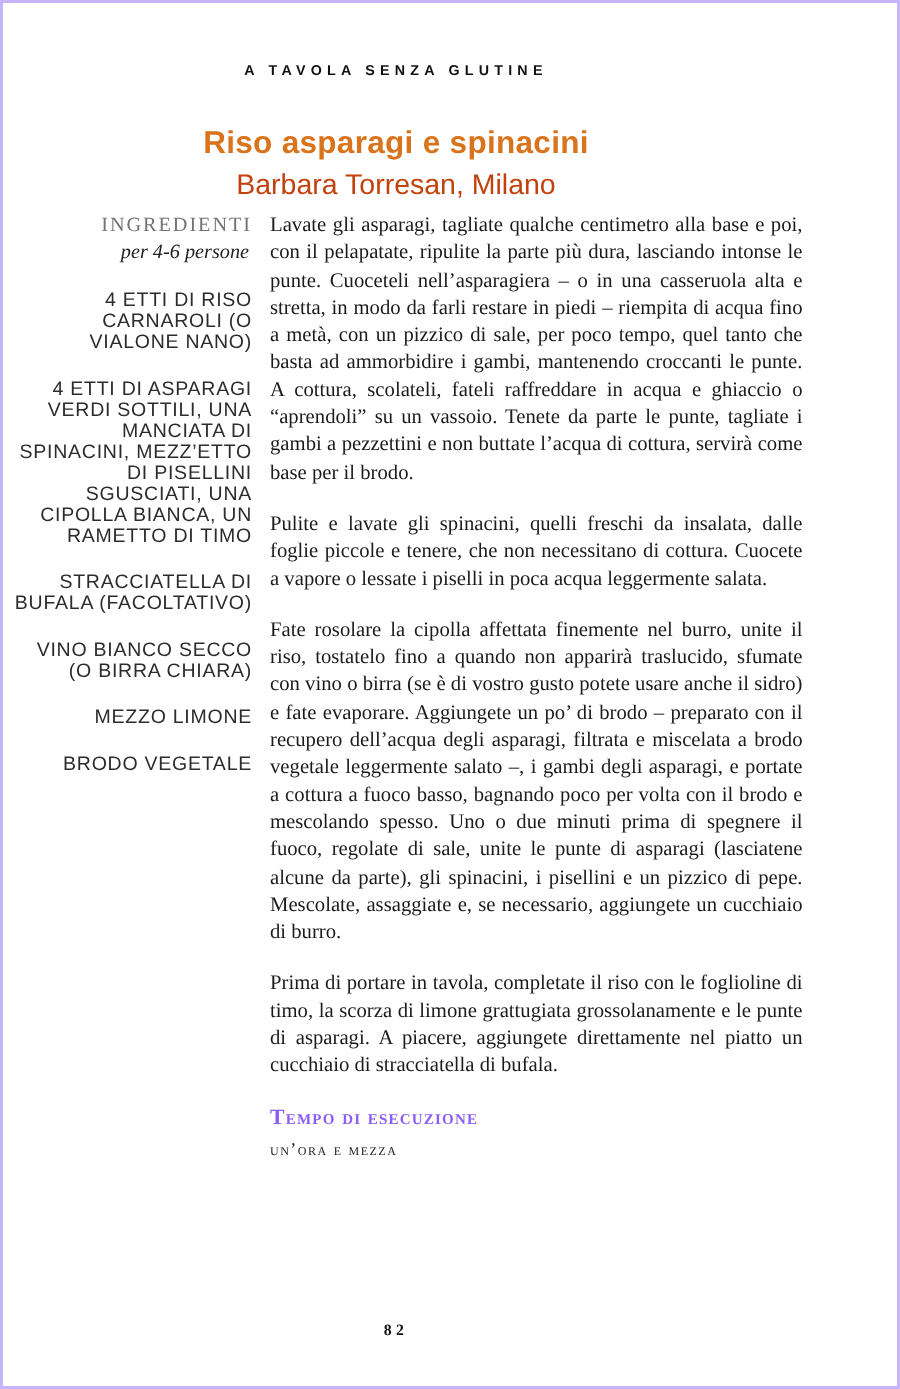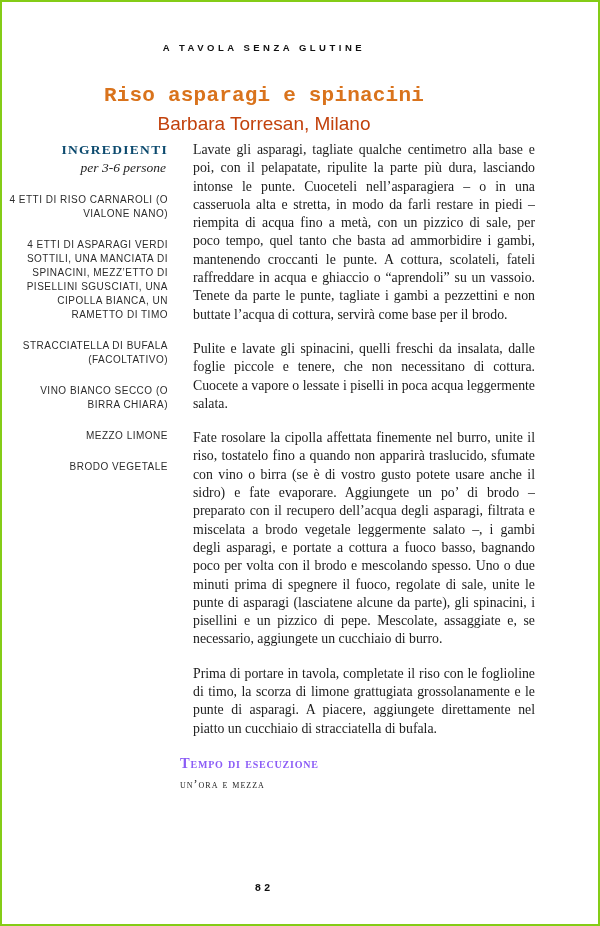--- a/index.html
+++ b/index.html
@@ -1,21 +1,21 @@
 <!DOCTYPE html>
 <html lang="it"><head>
 <meta charset="utf-8">
 <style>
   html, body { margin: 0; padding: 0; background: #444; }
   .page {
     position: relative;
     width: 596px;
     height: 922px;
     background: #ffffff;
-    border: 2px solid #84cc16;
+    border: 2px solid #c4b5fd;
     overflow: hidden;
     font-family: "Liberation Serif", serif;
     color: #1c1c1c;
   }
   
   .running-head {
     position: absolute;
     top: 40px; left: 0; width: 524px;
     text-align: center;
     font-family: "Liberation Sans", sans-serif;
@@ -25,111 +25,111 @@
     color: #111;
     white-space: nowrap;
   }
   .title-block {
     position: absolute;
     top: 82px; left: 0; width: 524px;
     text-align: center;
   }
   .recipe-title {
     margin: 0;
-    font-family: Liberation Mono, monospace;
+    font-family: Liberation Sans, sans-serif;
     font-weight: bold;
     font-size: 21px;
     line-height: 24px;
     letter-spacing: 0.2px;
   }
   .recipe-byline {
     margin-top: 7px;
     font-family: "Liberation Sans", sans-serif;
     font-size: 19px;
     line-height: 18px;
     color: #c2410c;
   }
   .ingredients {
     position: absolute;
     top: 140px; left: 4px; width: 162px;
     text-align: right;
   }
   .ing-heading {
     font-family: "Liberation Serif", serif;
-    font-weight: bold;
+    font-weight: normal;
     font-size: 13.5px;
     letter-spacing: 1.3px;
-    color: #0c4a6e;
+    color: #737373;
   }
   .ing-serving {
     font-family: "Liberation Serif", serif;
     font-style: italic;
     font-size: 13.5px;
     margin: 2px 2px 10px 0;
     color: #222;
   }
   .ing-item {
     font-family: "Liberation Sans", sans-serif;
-    font-size: 10px;
+    font-size: 13px;
     line-height: 14px;
     letter-spacing: 0.5px;
     color: #2c2c2c;
     margin-bottom: 10px;
     margin-top: 17px;
   }
   .body-text {
     position: absolute;
     top: 139px; left: 178px; width: 355px;
     font-size: 13.8px;
     line-height: 18.3px;
     text-align: justify;
     color: #1b1b1b;
   }
-  .body-text p { margin: 0 0 16px 13px; }
+  .body-text p { margin: 0 0 16px 0; }
   .tempo { margin-top: 10px; }
   .tempo-label {
     font-weight: bold;
     font-variant: small-caps;
     font-size: 14.5px;
     letter-spacing: 0.8px;
     color: #8b5cf6;
   }
   .tempo-value {
     font-variant: small-caps;
     font-size: 12px;
     letter-spacing: 1px;
     margin-top: 3px;
     color: #222;
   }
   .page-number {
     position: absolute;
     top: 880px; left: 0; width: 524px;
     text-align: center;
-    font-family: Liberation Mono, monospace;
+    font-family: Liberation Serif, serif;
     font-weight: bold;
     font-size: 10.5px;
     letter-spacing: 3px;
     color: #111;
   }
 </style>
 </head>
 <body>
 
 <div class="page">
 
   <header class="running-head">A TAVOLA SENZA GLUTINE</header>
 
   <div class="title-block">
     <h1 class="recipe-title" style="color: rgb(217, 115, 28);">Riso asparagi e spinacini</h1>
     <div class="recipe-byline">Barbara Torresan, Milano</div>
   </div>
 
   <aside class="ingredients">
     <div class="ing-heading">INGREDIENTI</div>
-    <div class="ing-serving">per 3-6 persone</div>
+    <div class="ing-serving">per 4-6 persone</div>
     <div class="ing-item">4 ETTI DI RISO CARNAROLI (O VIALONE NANO)</div>
     <div class="ing-item">4 ETTI DI ASPARAGI VERDI SOTTILI, UNA MANCIATA DI SPINACINI, MEZZ’ETTO DI PISELLINI SGUSCIATI, UNA CIPOLLA BIANCA, UN RAMETTO DI TIMO</div>
     <div class="ing-item">STRACCIATELLA DI BUFALA (FACOLTATIVO)</div>
     <div class="ing-item">VINO BIANCO SECCO (O BIRRA CHIARA)</div>
     <div class="ing-item">MEZZO LIMONE</div>
     <div class="ing-item">BRODO VEGETALE</div>
   </aside>
 
   <main class="body-text">
     <p>Lavate gli asparagi, tagliate qualche centimetro alla base e poi, con il pelapatate, ripulite la parte più dura, lasciando intonse le punte. Cuoceteli nell’asparagiera – o in una casseruola alta e stretta, in modo da farli restare in piedi – riempita di acqua fino a metà, con un pizzico di sale, per poco tempo, quel tanto che basta ad ammorbidire i gambi, mantenendo croccanti le punte. A cottura, scolateli, fateli raffreddare in acqua e ghiaccio o “aprendoli” su un vassoio. Tenete da parte le punte, tagliate i gambi a pezzettini e non buttate l’acqua di cottura, servirà come base per il brodo.</p>

